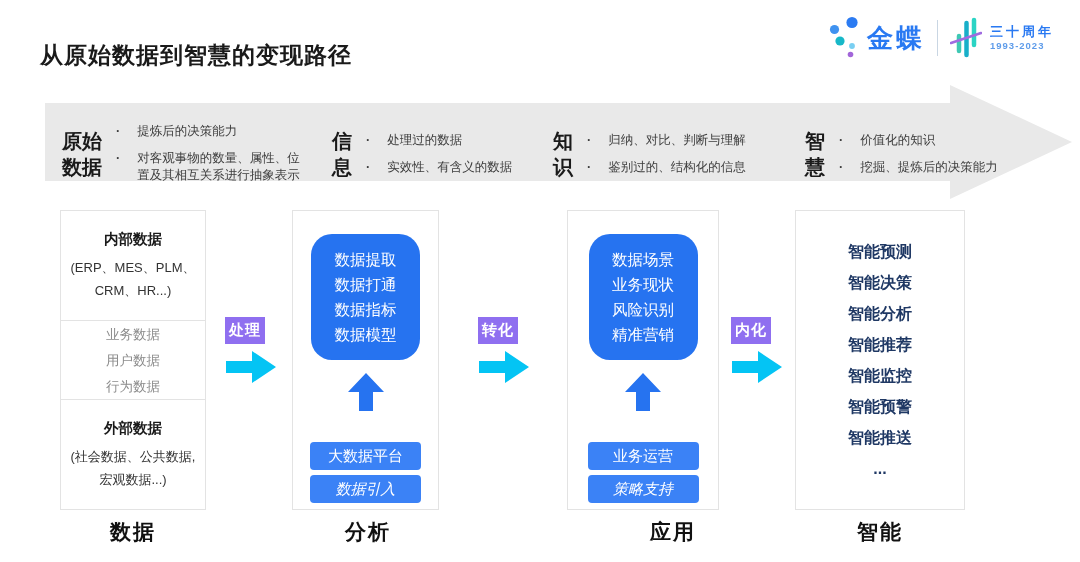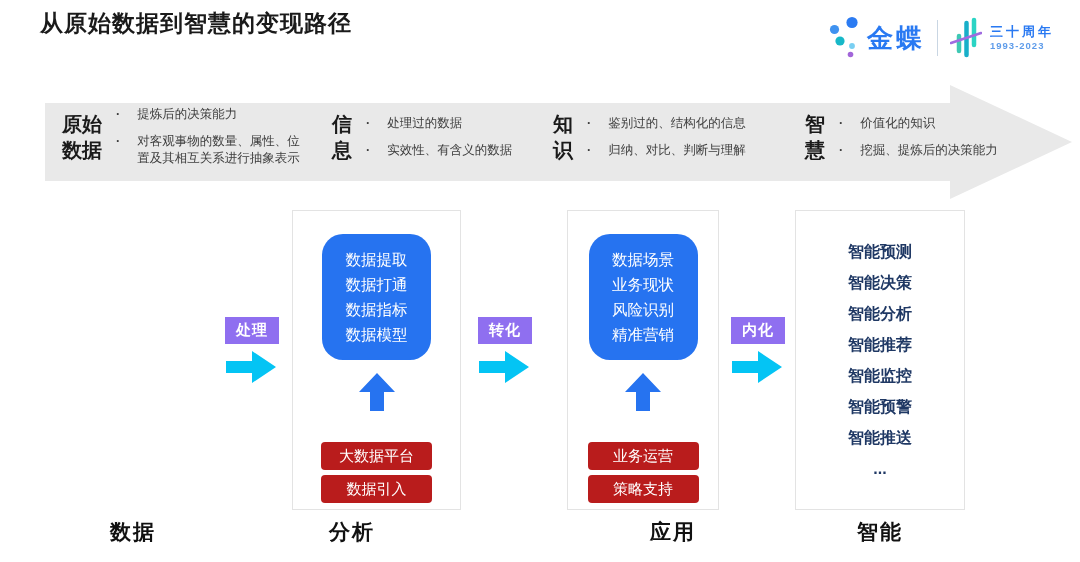--- a/index.html
+++ b/index.html
@@ -1,85 +1,85 @@
 <!DOCTYPE html>
 <html><head>
 <meta charset="utf-8">
 <style>
   * { margin:0; padding:0; box-sizing:border-box; }
   html,body { width:1080px; height:562px; background:#fff; overflow:hidden;
     font-family:"Liberation Sans","DejaVu Sans",sans-serif; }
   .canvas { position:relative; width:1080px; height:562px; background:#fff; }
 
   
-  .title { position:absolute; left:40px; top:8px; font-size:23px; font-weight:700;
+  .title { position:absolute; left:40px; top:40px; font-size:23px; font-weight:700;
     color:#1a1a1a; letter-spacing:1px; }
   .logo { position:absolute; right:26px; top:16px; display:flex; align-items:center; }
   .brand { font-size:26px; font-weight:700; color:#2979F2; letter-spacing:3px; margin-left:8px; }
   .logo-divider { width:1px; height:36px; background:#C9D6E3; margin:0 12px; }
   .anniv { display:flex; flex-direction:column; margin-left:8px; line-height:1.25; }
   .anniv-label { font-size:13px; font-weight:700; color:#2979F2; letter-spacing:3px; }
   .anniv-years { font-size:9.5px; font-weight:700; color:#5E9CEA; letter-spacing:1px; }
 
   
   .banner-svg { position:absolute; left:0; top:85px; }
-  .stage { position:absolute; top:98px; height:78px; display:flex; align-items:center; }
+  .stage { position:absolute; top:115px; height:78px; display:flex; align-items:center; }
   .stage-keyword { font-size:20px; font-weight:700; color:#1a1a1a; line-height:26px;
     margin-right:14px; white-space:pre; }
   .stage-points { display:flex; flex-direction:column; justify-content:center; gap:9px; }
   .point { display:flex; align-items:flex-start; font-size:12.5px; color:#3d3d3d;
     line-height:17.5px; }
   .point::before { content:"·"; font-weight:700; color:#3d3d3d; margin-right:17px;
     line-height:17.5px; }
   .pt-wide { width:172px; }
   .pt { white-space:nowrap; }
   .stage-1 .pt { white-space:normal; }
 
   
   .col-box { position:absolute; top:210px; height:300px; background:#fff;
     border:1px solid #E3E3E3; }
   .box-data { left:60px; width:146px; display:flex; flex-direction:column; }
-  .box-analysis { left:292px; width:169px; }
+  .box-analysis { left:292px; width:147px; }
   .box-application { left:567px; width:152px; }
   .box-intel { left:795px; width:170px; display:flex; flex-direction:column;
     justify-content:center; align-items:center; gap:13px; }
 
   .data-sec { display:flex; flex-direction:column; justify-content:center;
     align-items:center; text-align:center; }
   .sec-top { height:110px; border-bottom:1px solid #E3E3E3; }
   .sec-mid { height:79px; border-bottom:1px solid #E3E3E3; gap:3px; }
   .sec-bot { flex:1; }
   .sec-title { font-size:14.5px; font-weight:700; color:#1a1a1a; margin-bottom:7px; }
   .sec-sub { font-size:13px; color:#333; line-height:23px; }
   .gray-item { font-size:13.5px; color:#8C8C8C; line-height:23px; }
 
   .flow-col { display:flex; flex-direction:column; align-items:center; }
   .blue-card { margin-top:23px; width:109px; background:#2673F0; border-radius:21px;
     color:#fff; font-size:15.5px; text-align:center; line-height:25px; padding:13px 0; }
   .up-arrow { margin-top:13px; }
-  .blue-btn { width:111px; height:28px; background:#b91c1c; border-radius:4px; color:#fff;
+  .blue-btn { width:111px; height:28px; background:#3b82f6; border-radius:4px; color:#fff;
     font-size:15px; display:flex; align-items:center; justify-content:center; }
   .btn-1 { margin-top:31px; }
-  .btn-2 { margin-top:5px; }
+  .btn-2 { margin-top:5px;font-style:italic; }
 
   .intel-item { font-size:16px; font-weight:700; color:#1F3864; line-height:18px; }
 
   
   .conn-label { position:absolute; top:317px; background:#8F6FF0; color:#fff;
-    font-size:15px; font-weight:700; padding:4px 11px; letter-spacing:1px; }
+    font-size:15px; font-weight:700; padding:4px 4px; letter-spacing:1px; }
   .conn-arrow { position:absolute; top:349px; }
   .cl-1 { left:225px; } .ca-1 { left:226px; }
   .cl-2 { left:478px; } .ca-2 { left:479px; }
   .cl-3 { left:731px; } .ca-3 { left:732px; }
 
   
   .footer-label { position:absolute; top:518px; text-align:center; font-size:21px;
     font-weight:700; color:#111; letter-spacing:2px; }
   .fl-1 { left:60px;  width:146px; }
-  .fl-2 { left:276px; width:152px; }
+  .fl-2 { left:292px; width:152px; }
   .fl-3 { left:597px; width:152px; }
   .fl-4 { left:795px; width:170px; }
 </style>
 </head>
 <body>
 
 <div class="canvas">
 
   <div class="title">从原始数据到智慧的变现路径</div>
 
@@ -130,40 +130,57 @@
       <div class="point">
           <span class="pt">实效性、有含义的数据</span>
         </div>
     </div>
   </div>
 
   <div class="stage" style="left:553px">
     <div class="stage-keyword"><span>知</span><br><span>识</span></div>
     <div class="stage-points">
       <div class="point">
+          <span class="pt">归纳、对比、判断与理解</span>
+        </div>
+      <div class="point">
           <span class="pt">鉴别过的、结构化的信息</span>
-        </div>
-      <div class="point">
-          <span class="pt">归纳、对比、判断与理解</span>
         </div>
     </div>
   </div>
 
   <div class="stage" style="left:805px">
     <div class="stage-keyword"><span>智</span><br><span>慧</span></div>
     <div class="stage-points">
       <div class="point">
           <span class="pt">价值化的知识</span>
         </div>
       <div class="point">
           <span class="pt">挖掘、提炼后的决策能力</span>
         </div>
     </div>
   </div>
 
+  <div class="col-box box-data">
+    <div class="data-sec sec-top">
+      <div class="sec-title">内部数据</div>
+      <div class="sec-sub" style="white-space:pre-line">(ERP、MES、PLM、
+CRM、HR...)</div>
+    </div>
+    <div class="data-sec sec-mid">
+      <div class="gray-item">业务数据</div>
+      <div class="gray-item">用户数据</div>
+      <div class="gray-item">行为数据</div>
+    </div>
+    <div class="data-sec sec-bot">
+      <div class="sec-title">外部数据</div>
+      <div class="sec-sub" style="white-space:pre-line">(社会数据、公共数据,
+宏观数据...)</div>
+    </div>
+  </div>
 
   <div class="conn-label cl-1">处理</div>
   <svg class="conn-arrow ca-1" width="52" height="36" viewBox="0 0 52 36">
     <polygon points="0,12 26,12 26,2 50,18 26,34 26,24 0,24" fill="#04C4F4"></polygon>
   </svg>
 
   <div class="col-box box-analysis flow-col">
     <div class="blue-card">
       <div>数据提取</div>
       <div>数据打通</div>

